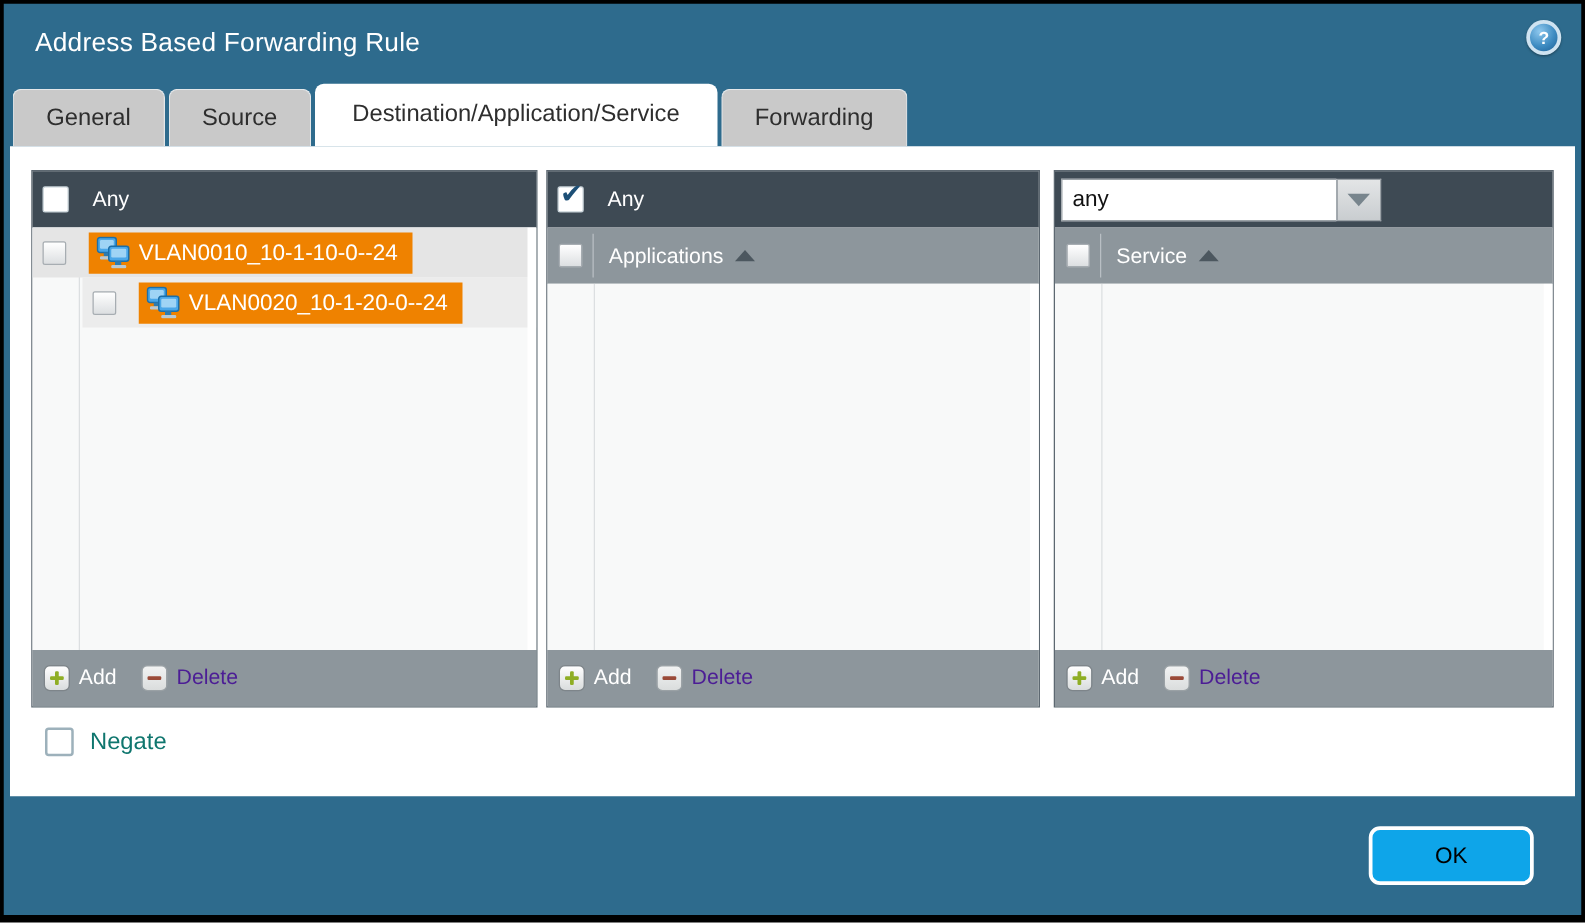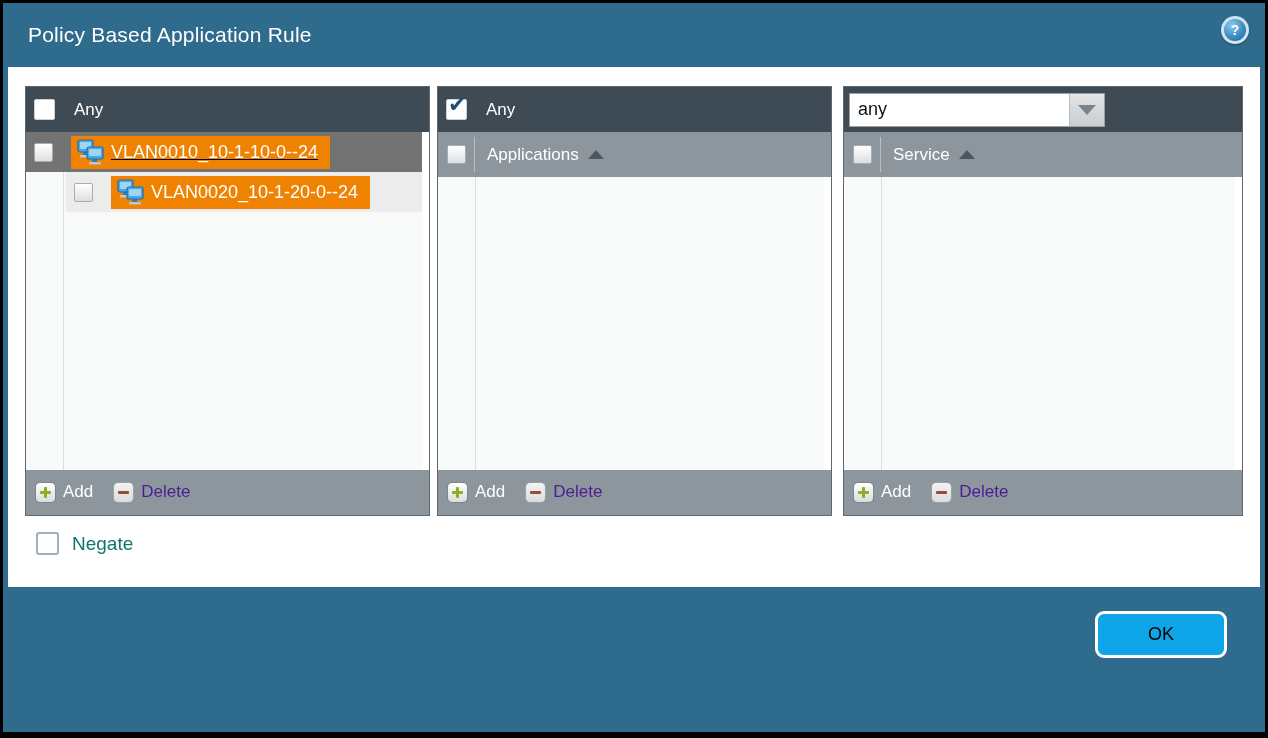--- a/index.html
+++ b/index.html
@@ -184,21 +184,21 @@
     background: #ffffff;
   }
   .row {
     height: 40px;
     display: flex;
     align-items: center;
     padding-left: 8px;
     cursor: pointer;
     position: relative;
   }
-  .row.odd  { background: #737373; text-decoration: underline; }
+  .row.odd  { background: #e5e5e5; }
   .row.even { background: #ececec; margin-left: 40px; }
   .obj-pill {
     margin-left: 18px;
     height: 33px;
     background: #ef8200;
     display: inline-flex;
     align-items: center;
     padding: 0 12px 0 6px;
     color: #ffffff;
     font-size: 18px;
@@ -316,26 +316,32 @@
   }
   .btn-ok { background: #0ea5e9; margin-right: 12px; }
   .btn-cancel { background: #c9c9c9; }
 </style>
 </head>
 <body>
 
 <div class="dialog">
 
   <div class="titlebar">
-    <div class="title">Policy Based Application Rule</div>
+    <div class="title">Address Based Forwarding Rule</div>
     <div class="help-btn">
       <div class="help-inner">?</div>
     </div>
   </div>
 
+  <div class="tabs">
+    <div class="tab">General</div>
+    <div class="tab">Source</div>
+    <div class="tab active">Destination/Application/Service</div>
+    <div class="tab">Forwarding</div>
+  </div>
 
   <div class="body">
     <div class="panels">
 
       <div class="panel p1">
         <div class="any-bar">
           <span class="cb cb-any"></span>
           <span class="any-label">Any</span>
         </div>
         <div class="list">

